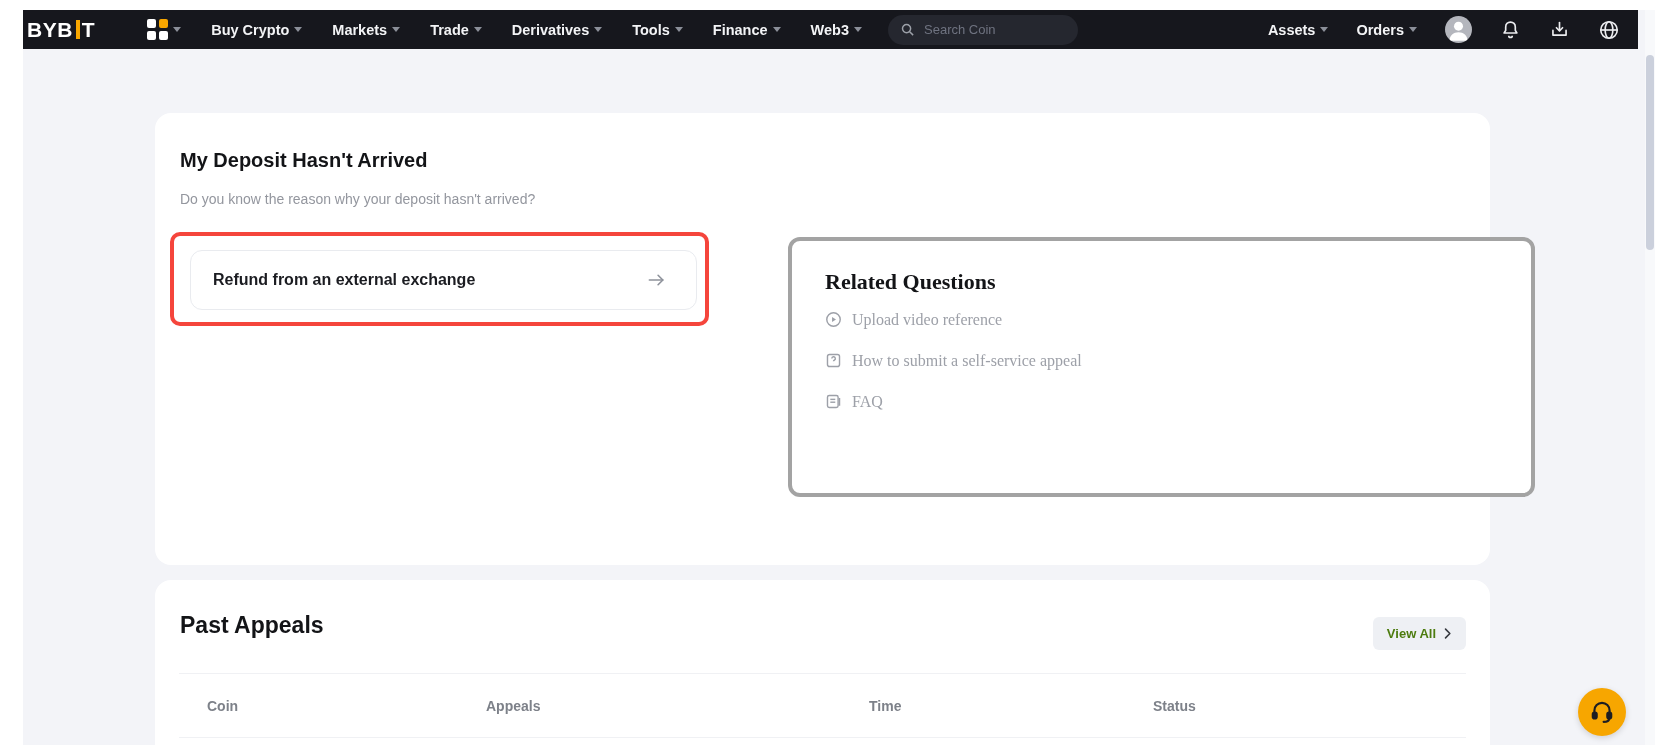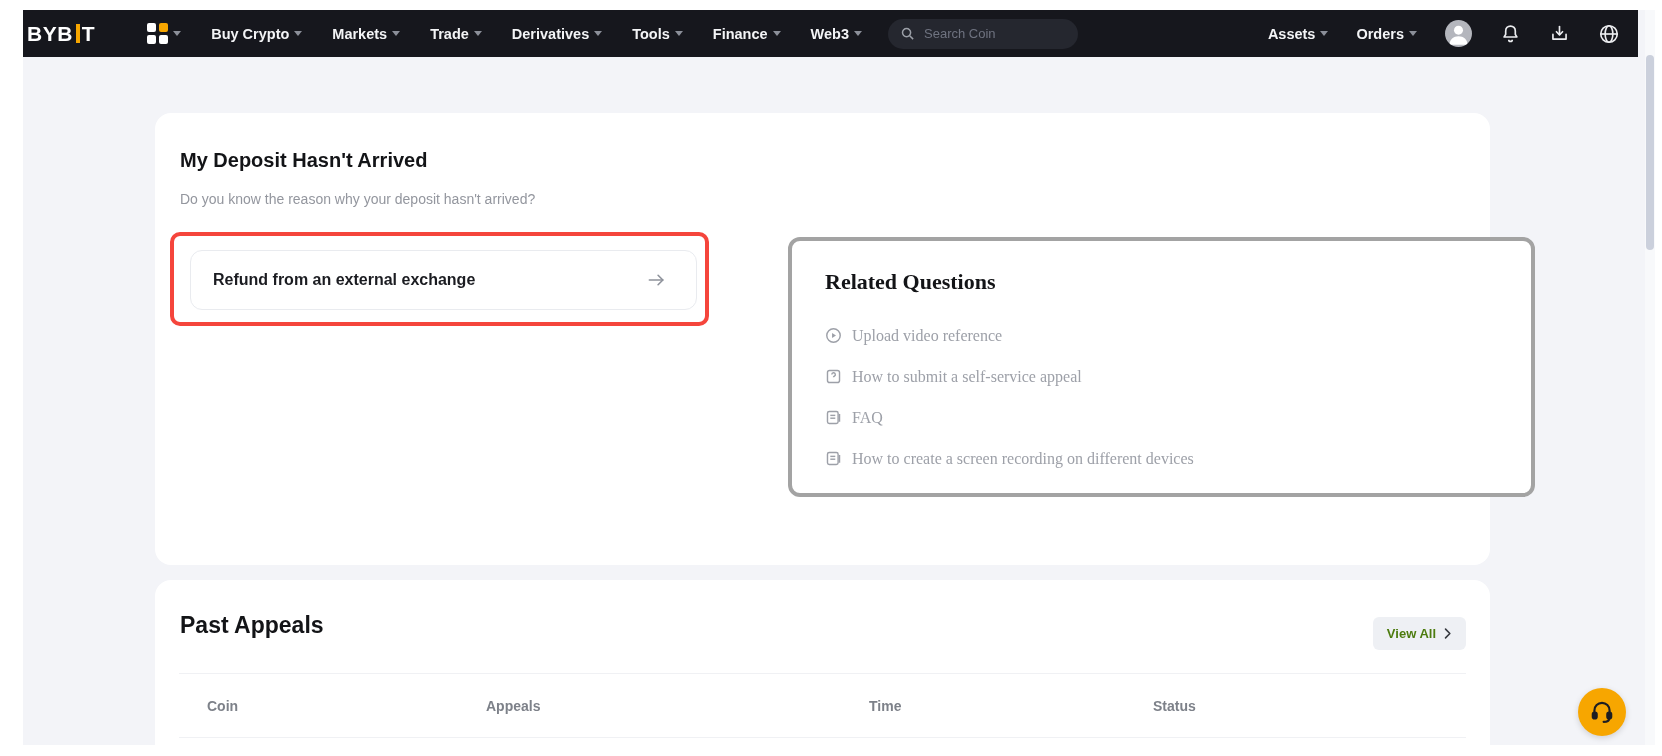--- a/index.html
+++ b/index.html
@@ -1,21 +1,21 @@
 <!DOCTYPE html>
 <html><head>
 <meta charset="utf-8">
 <style>
   * { margin:0; padding:0; box-sizing:border-box; }
   html,body { width:1662px; height:756px; background:#ffffff; font-family:"Liberation Sans", sans-serif; overflow:hidden; }
 
   .screen { position:absolute; left:23px; top:10px; width:1632px; height:735px; background:#f3f4f8; overflow:hidden; }
 
   
-  .nav { position:absolute; left:0; top:0; width:1615px; height:47px; background:#16171d; display:flex; align-items:center; padding:0 18px 0 4px; }
+  .nav { position:absolute; left:0; top:0; width:1615px; height:39px; background:#16171d; display:flex; align-items:center; padding:0 18px 0 4px; }
   .logo { display:flex; align-items:center; font-weight:800; font-size:21px; color:#ffffff; letter-spacing:.5px; white-space:nowrap; }
   .logo .bar { display:inline-block; width:4px; height:19px; background:#f7a600; margin:0 2px 0 3px; }
   .grid-icon { width:21px; height:21px; display:grid; grid-template-columns:9px 9px; grid-template-rows:9px 9px; gap:3px; margin-left:52px; }
   .grid-icon span { background:#ffffff; border-radius:2px; }
   .grid-icon span.orange { background:#f7a600; }
   .caret { width:0; height:0; border-left:4px solid transparent; border-right:4px solid transparent; border-top:5px solid #8b8f99; display:inline-block; margin-left:5px; vertical-align:middle; }
   .nav-menu { display:flex; align-items:center; gap:30px; margin-left:30px; }
   .nav-item { color:#f3f4f6; font-size:14.5px; font-weight:700; display:flex; align-items:center; cursor:pointer; white-space:nowrap; }
   .search-pill { margin-left:26px; width:190px; height:30px; background:#25272f; border-radius:15px; display:flex; align-items:center; padding:0 12px; }
   .search-pill svg { flex:0 0 auto; }
@@ -41,21 +41,21 @@
 
   .option { position:absolute; left:35px; width:507px; background:#ffffff; border:1px solid #e9ebef; border-radius:12px; display:flex; align-items:center; padding:0 30px 0 22px; cursor:pointer; }
   .option-1 { top:137px; height:60px; }
   .option-2 { top:225px; height:52px; }
   .option-label { font-size:16px; font-weight:700; color:#1b1c21; }
   .option-label.muted { color:#7f838d; }
   .option .arrow { margin-left:auto; }
 
   .related-card { position:absolute; left:633px; top:124px; width:747px; height:260px; border:4px solid #a3a3a3; border-radius:12px; background:#fff;font-family:Liberation Serif, serif; }
   .related-title { position:absolute; left:33px; top:28px; font-size:22px; font-weight:700; color:#131417; }
-  .related-list { position:absolute; left:33px; top:74px; right:24px;text-align:right; }
+  .related-list { position:absolute; left:33px; top:58px; right:24px;text-align:right; }
   .related-item { height:41px; display:flex; align-items:center; gap:10px; color:#9da0a8; font-size:16px; cursor:pointer; }
   .related-item svg { flex:0 0 auto; }
 
   .appeals-title { position:absolute; left:25px; top:32px; font-size:23px; font-weight:700; color:#131417; }
   .view-all-btn { position:absolute; right:24px; top:37px; height:33px; padding:0 14px; background:#eef0f4; border:none; border-radius:6px; display:flex; align-items:center; gap:7px; font-size:13px; font-weight:700; color:#4d7c0f; cursor:pointer; font-family:"Liberation Sans", sans-serif; }
   .table-head { position:absolute; left:24px; right:24px; top:93px; height:65px; border-top:1px solid #f0f1f4; border-bottom:1px solid #f0f1f4; display:grid; grid-template-columns:279px 383px 284px 1fr; align-items:center; padding-left:28px; }
   .th { font-size:14px; color:#7d8189;font-weight:bold; }
 
   .support-fab { position:absolute; left:1555px; top:678px; width:48px; height:48px; border-radius:50%; background:#f7a600; display:flex; align-items:center; justify-content:center; cursor:pointer; box-shadow:0 2px 6px rgba(0,0,0,.15); border:none; }
 </style>
@@ -185,29 +185,20 @@
         </div>
         <div class="related-item">
           <svg width="17" height="17" viewBox="0 0 24 24" fill="none" stroke="#9da0a8" stroke-width="2">
               <rect x="3.5" y="3.5" width="15" height="17" rx="2.5"></rect>
               <line x1="7.5" y1="9" x2="14.5" y2="9"></line>
               <line x1="7.5" y1="13" x2="14.5" y2="13"></line>
               <line x1="20.5" y1="7" x2="20.5" y2="18"></line>
             </svg>
           <span>FAQ</span>
         </div>
-        <div class="related-item">
-          <svg width="17" height="17" viewBox="0 0 24 24" fill="none" stroke="#9da0a8" stroke-width="2">
-              <rect x="3.5" y="3.5" width="15" height="17" rx="2.5"></rect>
-              <line x1="7.5" y1="9" x2="14.5" y2="9"></line>
-              <line x1="7.5" y1="13" x2="14.5" y2="13"></line>
-              <line x1="20.5" y1="7" x2="20.5" y2="18"></line>
-            </svg>
-          <span>How to create a screen recording on different devices</span>
-        </div>
       </div>
     </div>
   </div>
 
   <div class="card card-appeals">
     <div class="appeals-title">Past Appeals</div>
     <button class="view-all-btn">
       <span>View All</span>
       <svg width="9" height="11" viewBox="0 0 10 14" fill="none" stroke="#35383f" stroke-width="2" stroke-linecap="round" stroke-linejoin="round">
           <path d="M2.5 1.5L8 7l-5.5 5.5"></path>

